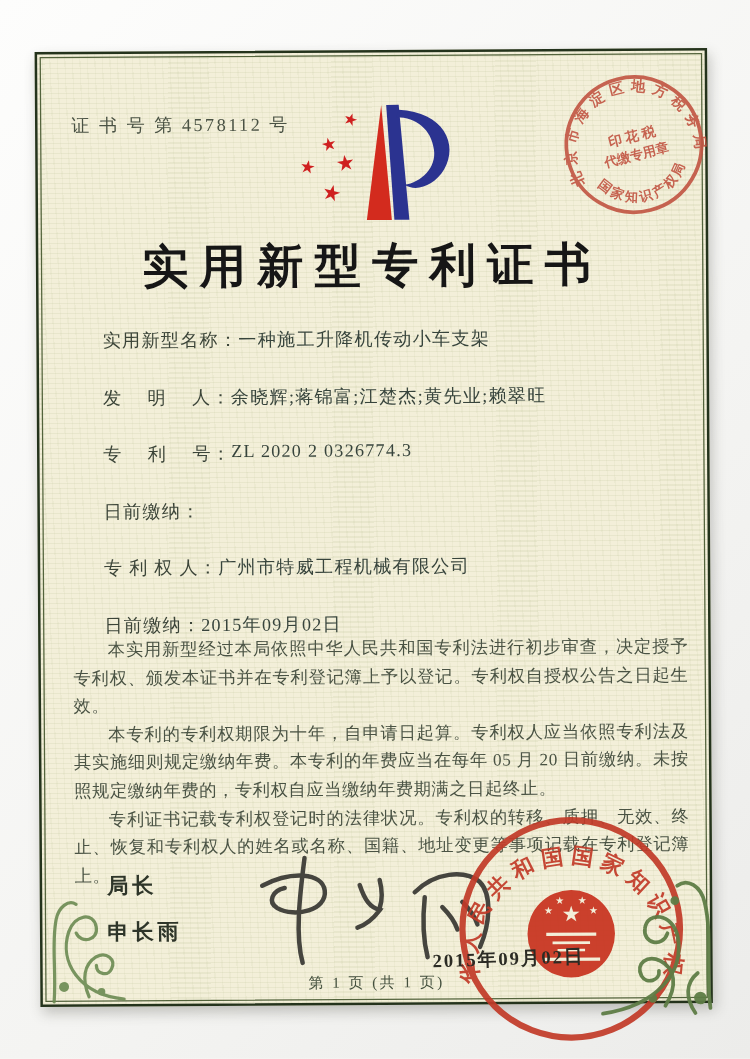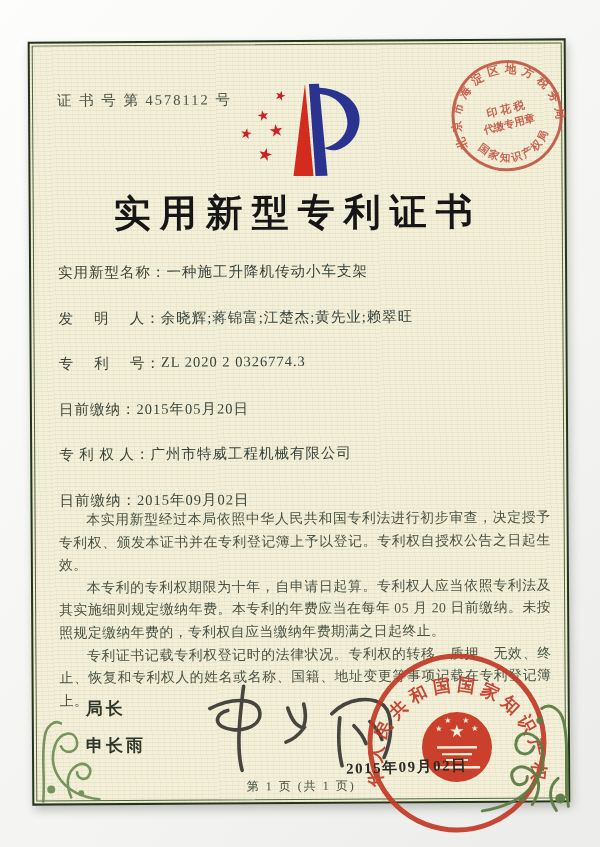--- a/index.html
+++ b/index.html
@@ -31,21 +31,21 @@
     transform:rotate(-14deg); opacity:.88;
   }
   .logo { position:absolute; left:203px; top:36px; width:134px; height:108px; }
   .title {
     position:absolute; left:0; top:146px; width:100%;
     text-align:center; font-size:37px; font-weight:bold;
     letter-spacing:9px; color:#161616;
   }
   .fields { position:absolute; left:27px; top:220px; width:486px; }
   .field-row { display:flex; margin-bottom:26.5px; font-size:14.5px; color:#3b4438; }
-  .field-label { white-space:pre; letter-spacing:1px; }
+  .field-label { white-space:pre; letter-spacing:1px;margin-left:24px; }
   .field-value { letter-spacing:1px; color:#37443c; }
   .body-text {
     position:absolute; left:26px; top:466px; width:492px;
     font-size:13.8px; line-height:22.6px; color:#4a5344;
     text-align:justify; letter-spacing:.5px;
   }
   .body-text p { text-indent:2em; }
   .officer { position:absolute; left:52px; top:654px; font-size:17px; font-weight:bold; color:#2e3529; }
   .officer div { margin-bottom:14px; letter-spacing:3px; }
   .signature { position:absolute; left:158px; top:632px; width:215px; height:105px; }
@@ -107,21 +107,20 @@
     <div class="field-row">
       <span class="field-label">发　 明　 人：</span>
       <span class="field-value">余晓辉;蒋锦富;江楚杰;黄先业;赖翠旺</span>
     </div>
     <div class="field-row">
       <span class="field-label">专　 利　 号：</span>
       <span class="field-value">ZL 2020 2 0326774.3</span>
     </div>
     <div class="field-row">
       <span class="field-label">日前缴纳：</span>
-      <span class="field-value">2015年05月20日</span>
     </div>
     <div class="field-row">
       <span class="field-label">专 利 权 人：</span>
       <span class="field-value">广州市特威工程机械有限公司</span>
     </div>
     <div class="field-row">
       <span class="field-label">日前缴纳：</span>
       <span class="field-value">2015年09月02日</span>
     </div>
   </div>

